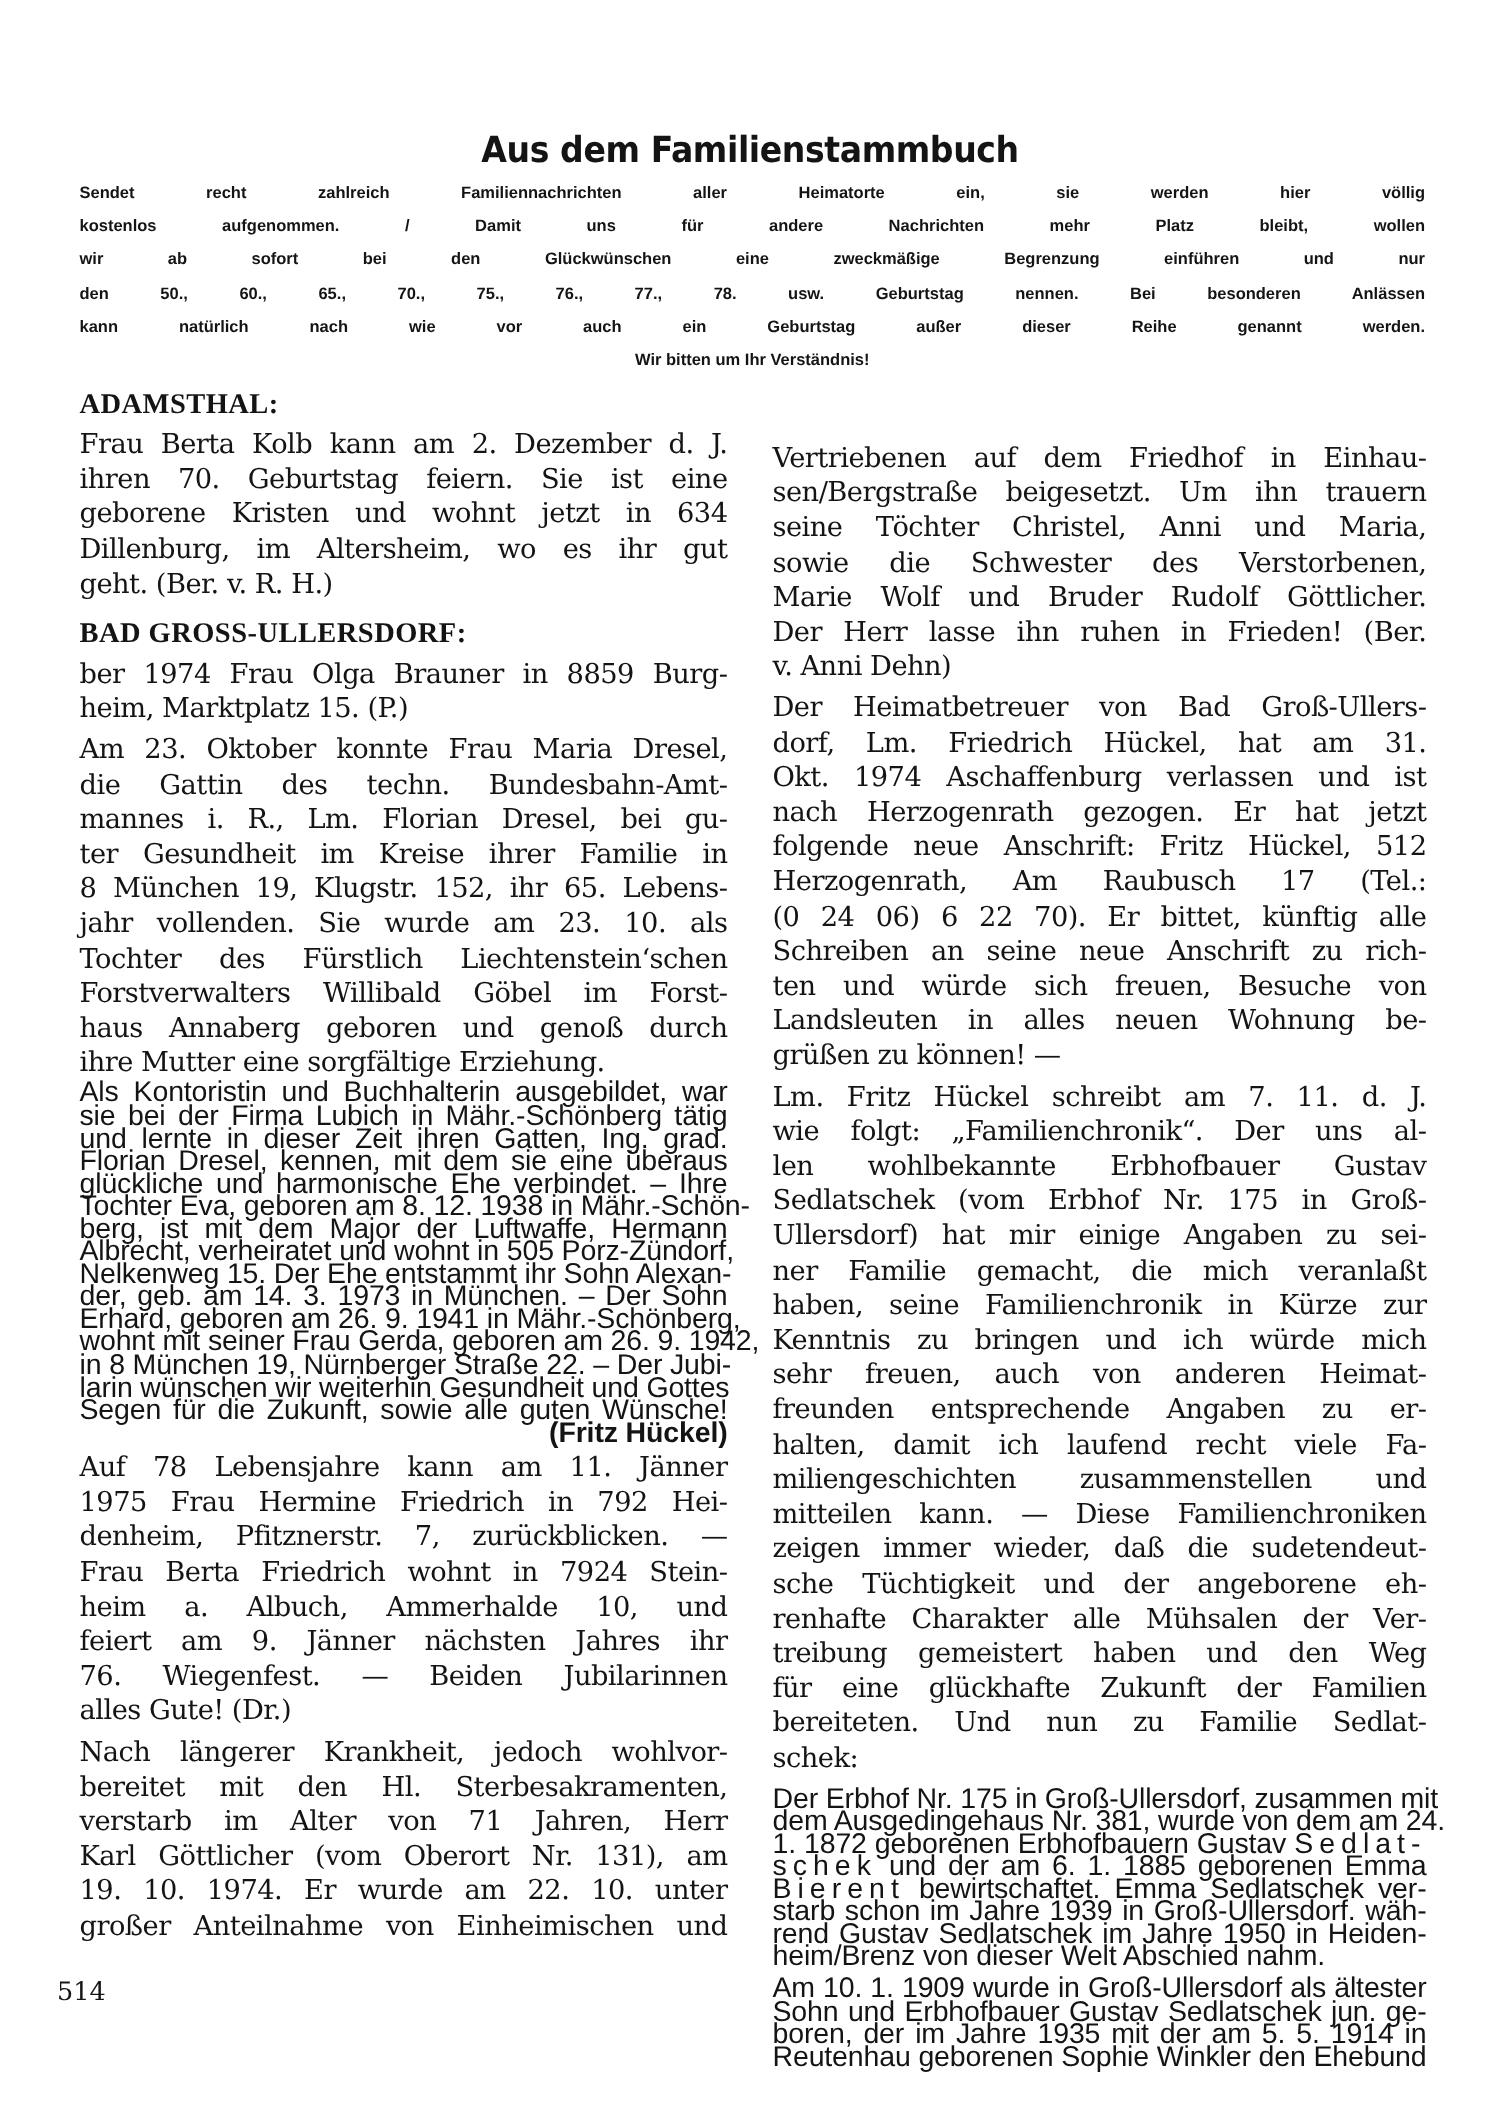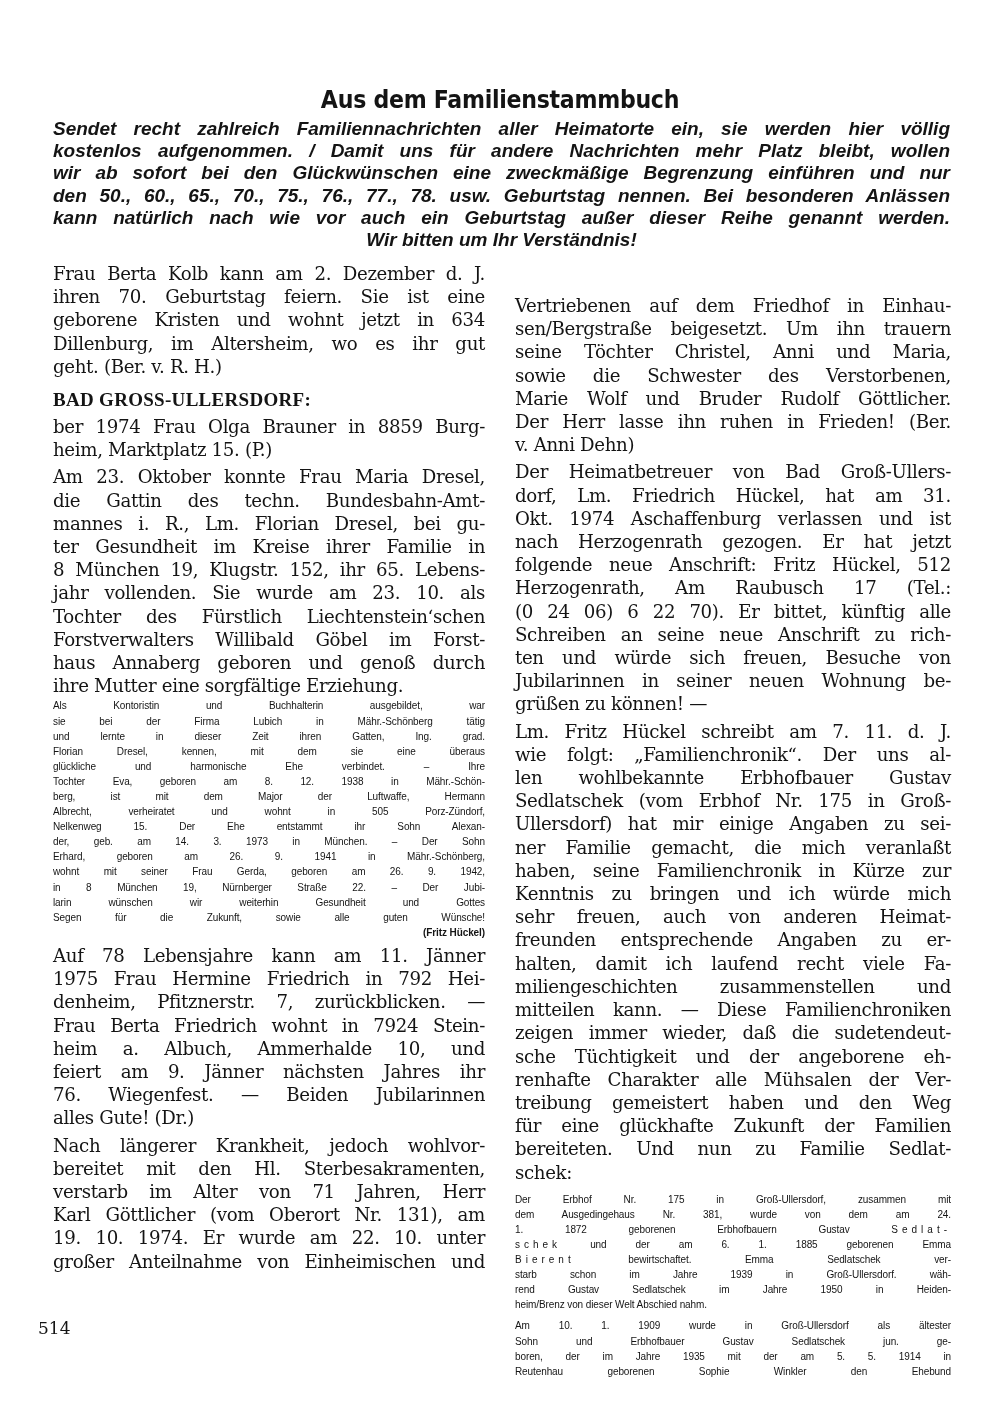--- a/index.html
+++ b/index.html
@@ -6,42 +6,42 @@
   body { width: 1000px; height: 1413px; position: relative; overflow: hidden; color: #141414; }
   .page { position: absolute; left: 0; top: 0; width: 852px; height: 1413px; }
 
   .title {
     position: absolute; left: 0; top: 86px; width: 1000px; text-align: center;
     font-family: "DejaVu Sans", sans-serif; font-weight: bold; font-size: 24px;
     letter-spacing: -0.3px; transform: scaleX(0.92); transform-origin: center;
   }
   .intro {
     position: absolute; left: 53px; top: 118px; width: 897px;
-    font-family: "Liberation Sans", sans-serif; font-weight: bold; font-size: 19px;
-    line-height: 22.2px; text-align: justify; text-align-last: auto; font-style: italic;
+    font-family: "Liberation Sans", sans-serif; font-weight: bold; font-size: 11px;
+    line-height: 22.2px; text-align: justify; text-align-last: auto;
   }
   .intro .line { display: block; text-align: justify; text-align-last: justify; white-space: nowrap; }
   .intro .line.last { text-align-last: center; text-align: center; }
 
   .col { position: absolute; top: 258px; }
   .col.left { left: 53px; width: 432px; }
   .col.right { left: 515px; width: 436px; top: 258px; margin-top: 36px; }
 
   .serif {
     font-family: "DejaVu Serif", serif; font-size: 18.2px; line-height: 23.2px;
     letter-spacing: -0.35px;
   }
   .serif .ln { display: block; white-space: nowrap; text-align: justify; text-align-last: justify; }
   .serif .ln.end { text-align-last: left; }
   .heading {
     font-family: "Liberation Serif", serif; font-weight: bold; font-size: 19px;
     line-height: 23px; letter-spacing: 0.3px; display: block;
   }
   .small {
-    font-family: "Liberation Sans", sans-serif; font-size: 10px; line-height: 15.1px;
+    font-family: "Liberation Sans", sans-serif; font-size: 19px; line-height: 15.1px;
     letter-spacing: -0.1px;
   }
   .small .ln { display: block; white-space: nowrap; text-align: justify; text-align-last: justify; transform-origin: left; }
   .small .ln.end { text-align-last: left; }
   .small .ln.right { text-align-last: right; font-weight: bold; }
   .gap4 { height: 4px; }
   .gap6 { height: 6px; }
   .gap8 { height: 8px; }
   .gap10 { height: 10px; }
   b { font-weight: normal; }
@@ -63,20 +63,21 @@
     <span class="line">Sendet recht zahlreich Familiennachrichten aller Heimatorte ein, sie werden hier völlig</span>
     <span class="line">kostenlos aufgenommen. / Damit uns für andere Nachrichten mehr Platz bleibt, wollen</span>
     <span class="line">wir ab sofort bei den Glückwünschen eine zweckmäßige Begrenzung einführen und nur</span>
     <span class="line">den 50., 60., 65., 70., 75., 76., 77., 78. usw. Geburtstag nennen. Bei besonderen Anlässen</span>
     <span class="line">kann natürlich nach wie vor auch ein Geburtstag außer dieser Reihe genannt werden.</span>
     <span class="line last">Wir bitten um Ihr Verständnis!</span>
   </div>
 
   <div class="col left">
     <div class="serif">
+      <span class="heading">ADAMSTHAL:</span>
       <div class="gap4"></div>
       <div>
         <span class="ln"><span>Frau </span><b>Berta Kolb</b><span> kann am 2. Dezember d. J.</span></span>
         <span class="ln">ihren 70. Geburtstag feiern. Sie ist eine</span>
         <span class="ln">geborene Kristen und wohnt jetzt in 634</span>
         <span class="ln">Dillenburg, im Altersheim, wo es ihr gut</span>
         <span class="ln end">geht. (Ber. v. R. H.)</span>
       </div>
     </div>
 
@@ -162,21 +163,21 @@
     <div class="serif">
       <span class="ln">Der Heimatbetreuer von Bad Groß-Ullers-</span>
       <span class="ln"><span>dorf, Lm. </span><b>Friedrich Hückel</b><span>, hat am 31.</span></span>
       <span class="ln">Okt. 1974 Aschaffenburg verlassen und ist</span>
       <span class="ln">nach Herzogenrath gezogen. Er hat jetzt</span>
       <span class="ln">folgende neue Anschrift: Fritz Hückel, 512</span>
       <span class="ln">Herzogenrath, Am Raubusch 17 (Tel.:</span>
       <span class="ln">(0 24 06) 6 22 70). Er bittet, künftig alle</span>
       <span class="ln">Schreiben an seine neue Anschrift zu rich-</span>
       <span class="ln">ten und würde sich freuen, Besuche von</span>
-      <span class="ln">Jubilarinnen in seiner neuen Wohnung be-</span>
+      <span class="ln">Landsleuten in alles neuen Wohnung be-</span>
       <span class="ln end">grüßen zu können! —</span>
     </div>
     <div class="gap4"></div>
     <div class="serif">
       <span class="ln">Lm. Fritz Hückel schreibt am 7. 11. d. J.</span>
       <span class="ln"><span>wie folgt: </span><b>„Familienchronik“.</b><span> Der uns al-</span></span>
       <span class="ln"><span>len wohlbekannte Erbhofbauer </span><b>Gustav</b></span>
       <span class="ln"><b>Sedlatschek</b><span> (vom Erbhof Nr. 175 in Groß-</span></span>
       <span class="ln">Ullersdorf) hat mir einige Angaben zu sei-</span>
       <span class="ln">ner Familie gemacht, die mich veranlaßt</span>

